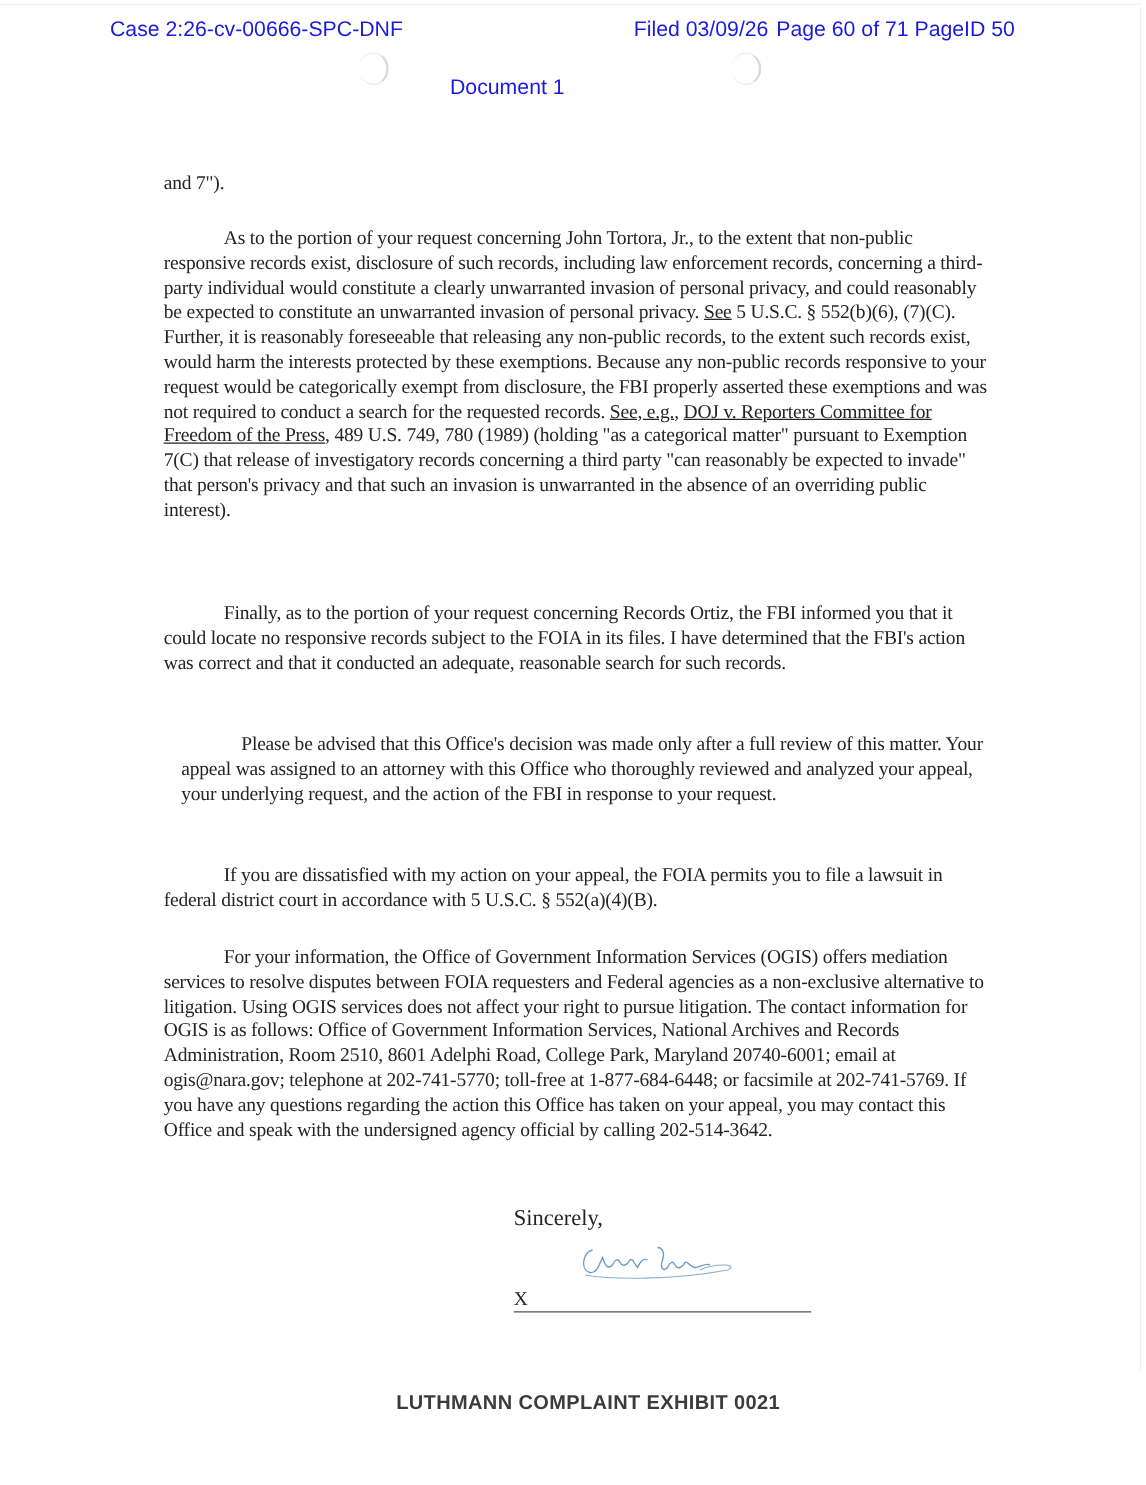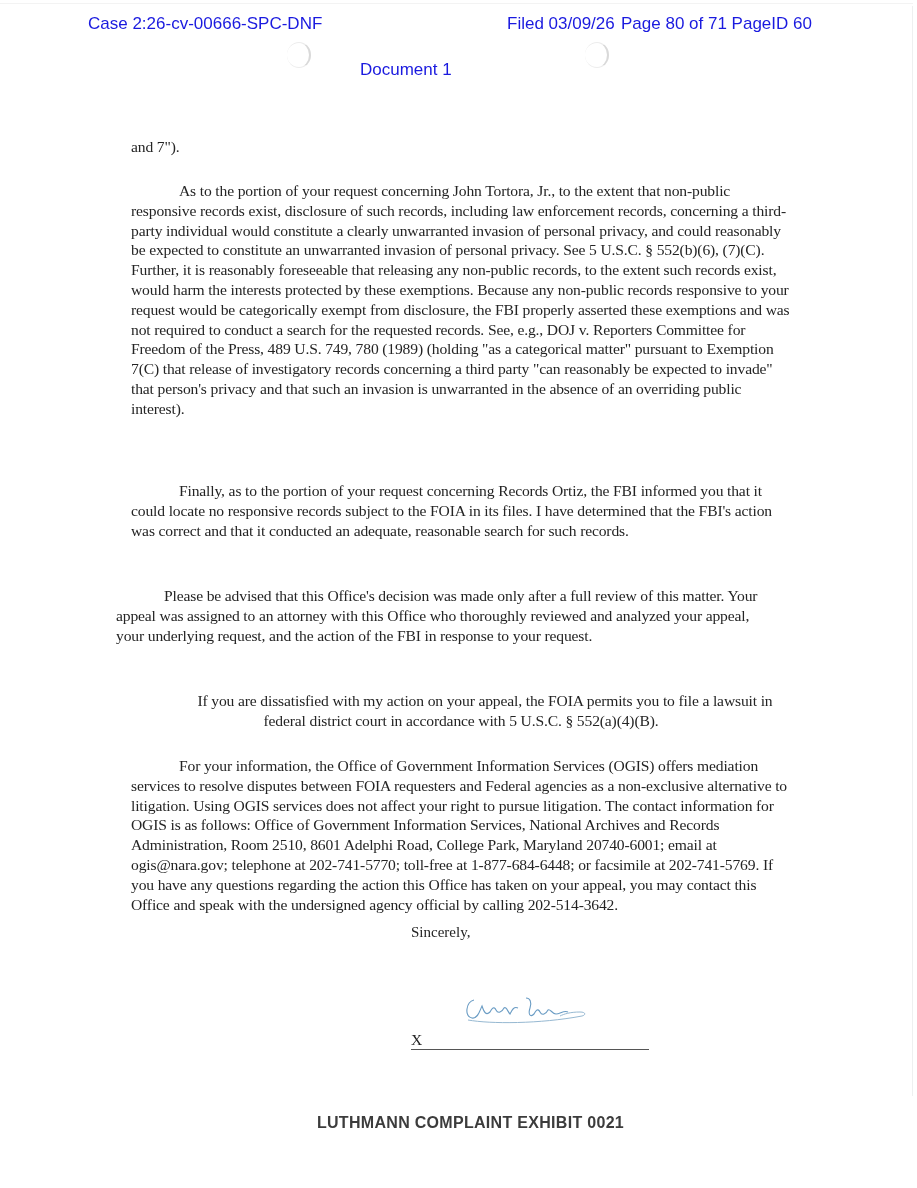--- a/index.html
+++ b/index.html
@@ -71,30 +71,30 @@
       font-size: 15.6px;
       line-height: 19.8px;
       color: #242424;
       letter-spacing: -0.15px;
     }
     .p-cont { top: 137px; }
     .p { margin: 0; }
     .indent { text-indent: 48px; }
     .p1 { position: absolute; top: 181px; left: 131px; width: 660px; }
     .p2 { position: absolute; top: 481px; left: 131px; width: 660px; }
-    .p3 { position: absolute; top: 586px; left: 116px; width: 660px; }
-    .p4 { position: absolute; top: 691px; left: 131px; width: 660px; text-align: center; }
+    .p3 { position: absolute; top: 586px; left: 145px; width: 660px; }
+    .p4 { position: absolute; top: 691px; left: 131px; width: 660px; }
     .p5 { position: absolute; top: 756px; left: 131px; width: 660px; }
-    .u { }
+    .u { text-decoration: underline; }
 
     .closing {
       position: absolute;
       left: 411px;
-      top: 924px;
-      font-size: 15px;
+      top: 964px;
+      font-size: 18px;
       color: #242424;
     }
     .signature {
       position: absolute;
       left: 460px;
       top: 992px;
       width: 130px;
       height: 34px;
     }
     .sig-x {
@@ -130,21 +130,21 @@
 </head>
 <body>
 
 <div class="page-edge-top"></div>
 <div class="page-edge-right"></div>
 
 <div class="header">
   <span class="hdr-case">Case 2:26-cv-00666-SPC-DNF</span>
   <span class="hdr-doc">Document 1</span>
   <span class="hdr-filed">Filed 03/09/26</span>
-  <span class="hdr-page">Page 80 of 71 PageID 60</span>
+  <span class="hdr-page">Page 60 of 71 PageID 50</span>
 </div>
 
 <div class="punch-hole punch-left"></div>
 <div class="punch-hole punch-right"></div>
 
 <div class="body-text p-cont">and 7").</div>
 
 <p class="body-text p indent p1"><span>As to the portion of your request concerning John Tortora, Jr., to the extent that non-public responsive records exist, disclosure of such records, including law enforcement records, concerning a third-party individual would constitute a clearly unwarranted invasion of personal privacy, and could reasonably be expected to constitute an unwarranted invasion of personal privacy. </span><span class="u">See</span><span> 5 U.S.C. § 552(b)(6), (7)(C). Further, it is reasonably foreseeable that releasing any non-public records, to the extent such records exist, would harm the interests protected by these exemptions. Because any non-public records responsive to your request would be categorically exempt from disclosure, the FBI properly asserted these exemptions and was not required to conduct a search for the requested records. </span><span class="u">See, e.g.</span><span>, </span><span class="u">DOJ v. Reporters Committee for Freedom of the Press</span><span>, 489 U.S. 749, 780 (1989) (holding "as a categorical matter" pursuant to Exemption 7(C) that release of investigatory records concerning a third party "can reasonably be expected to invade" that person's privacy and that such an invasion is unwarranted in the absence of an overriding public interest).</span></p>
 
 <p class="body-text p indent p2">Finally, as to the portion of your request concerning Records Ortiz, the FBI informed you that it could locate no responsive records subject to the FOIA in its files. I have determined that the FBI's action was correct and that it conducted an adequate, reasonable search for such records.</p>

